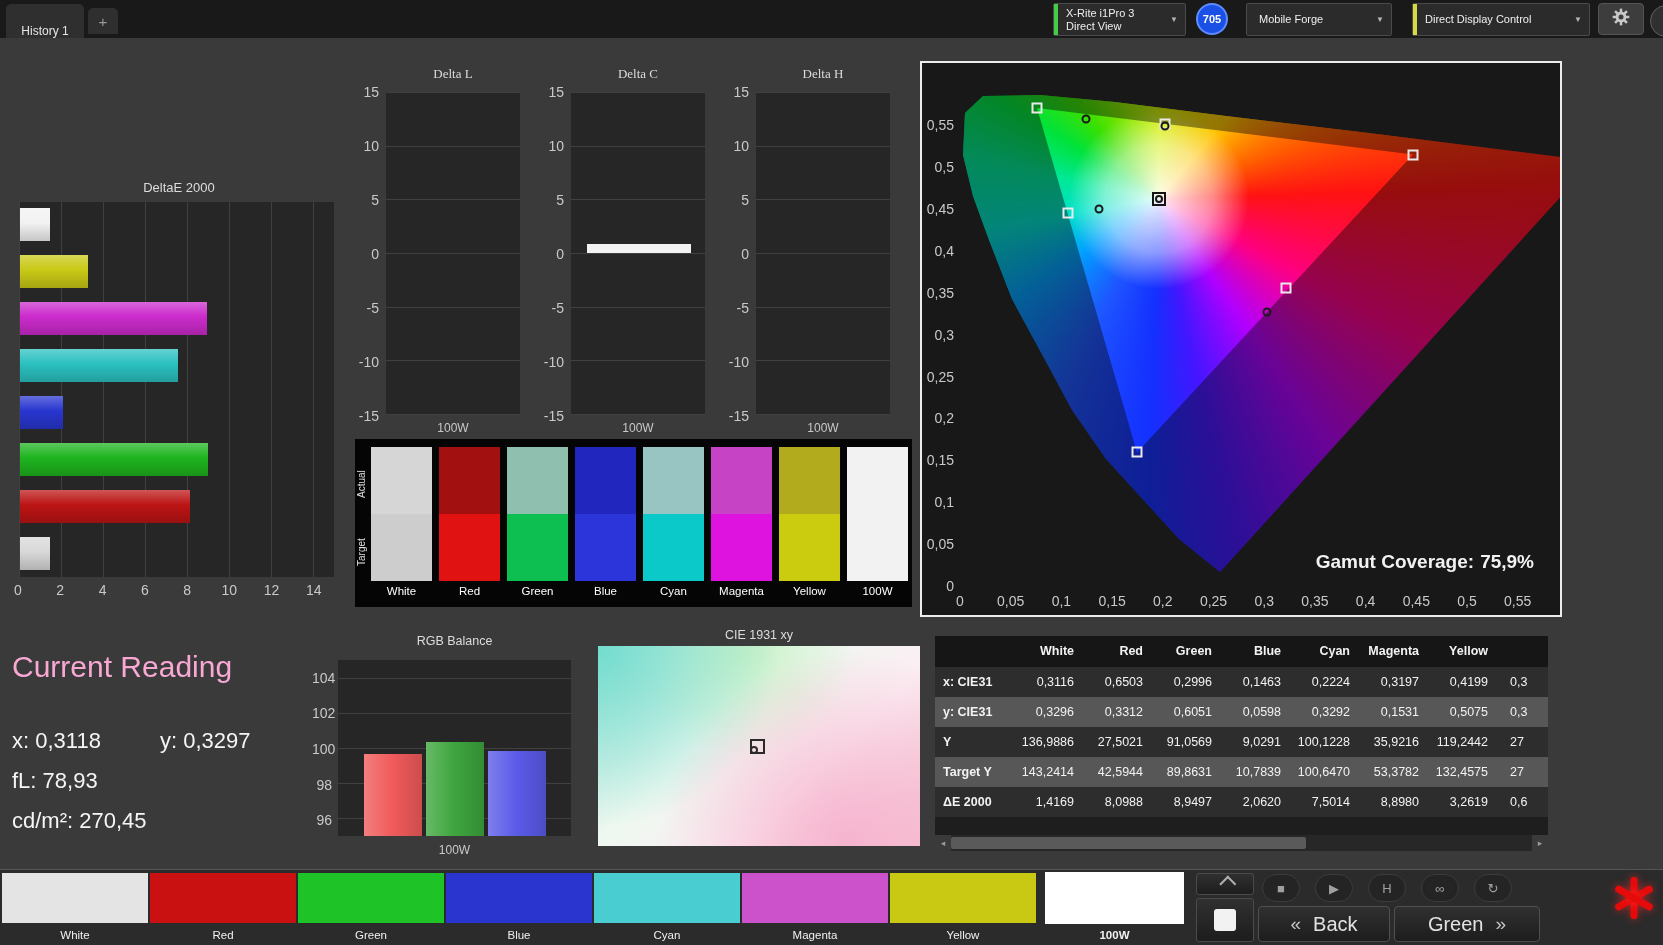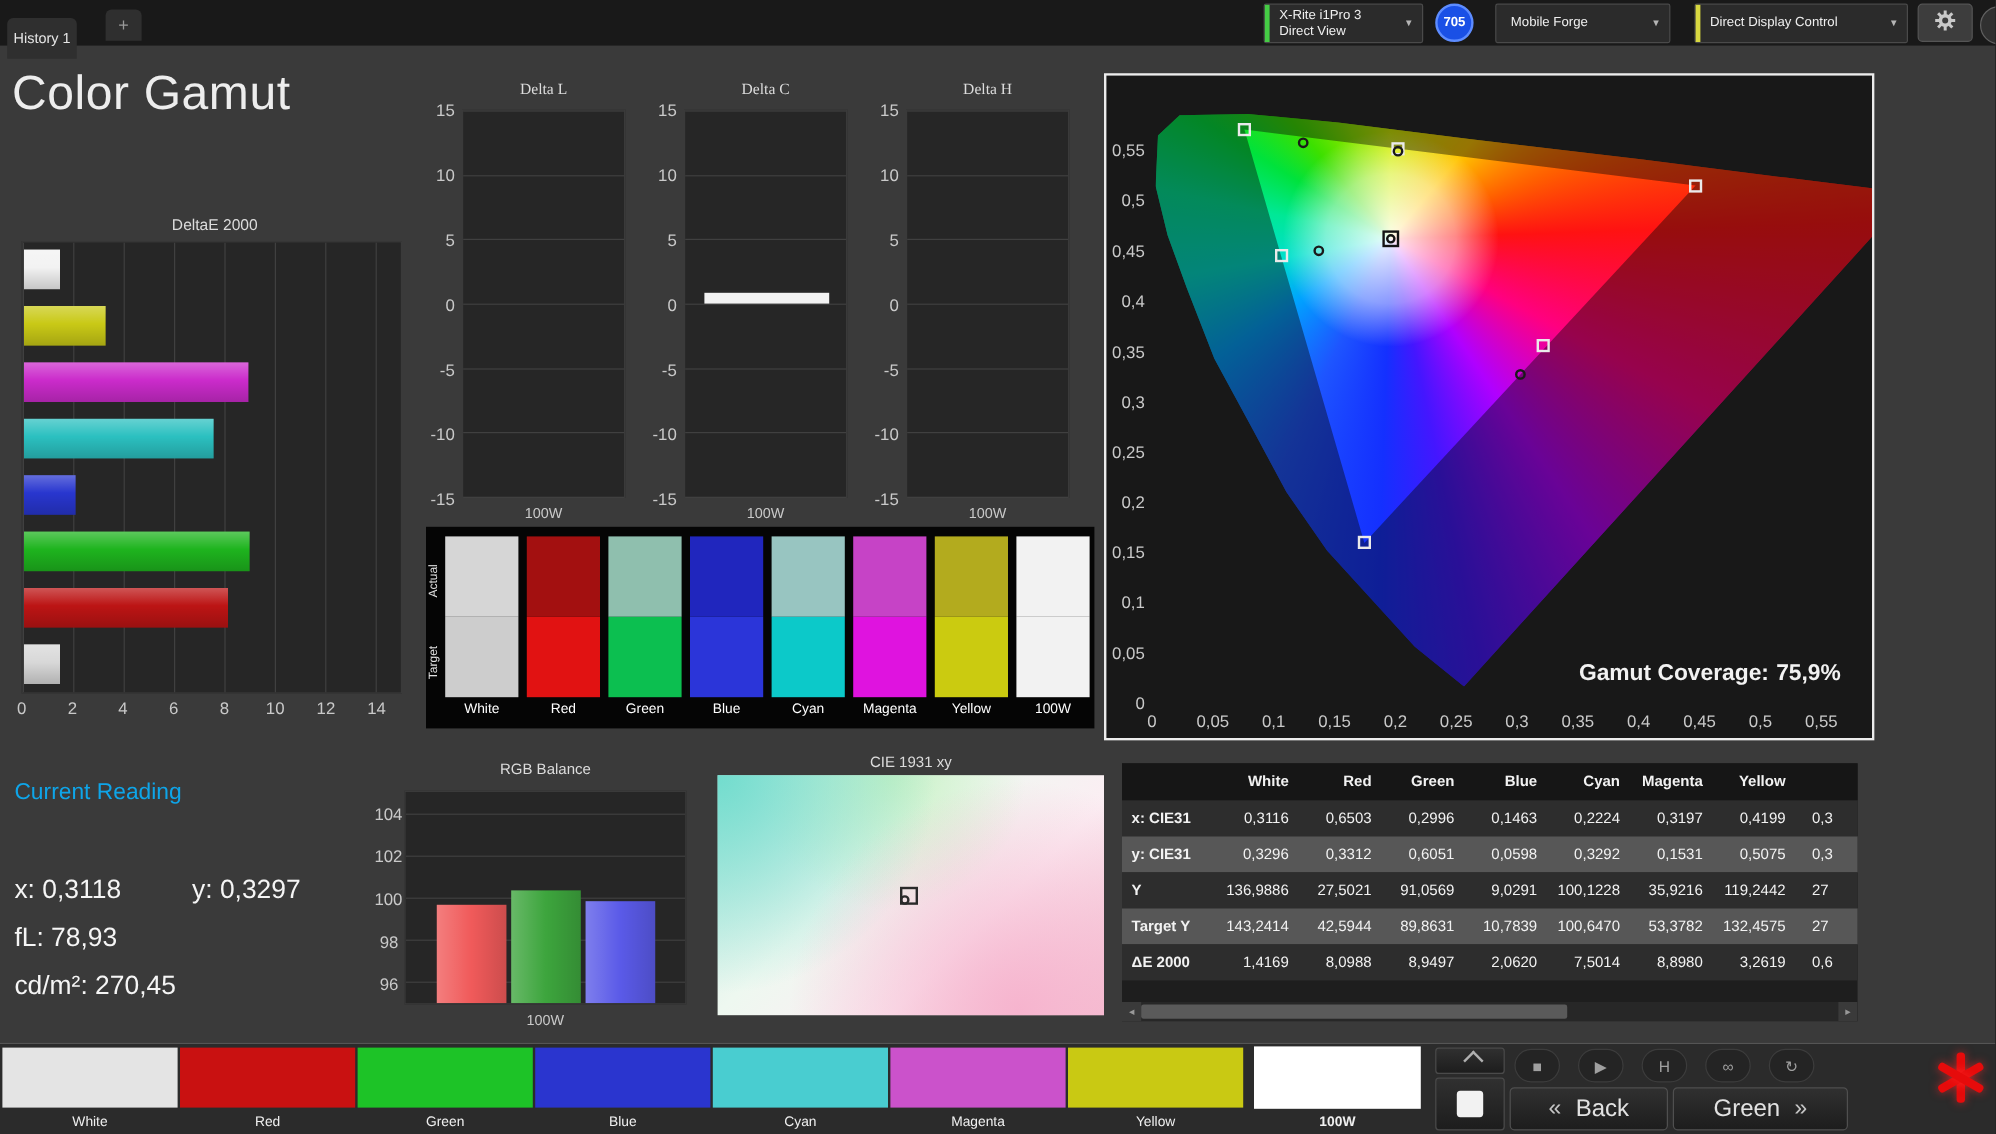--- a/index.html
+++ b/index.html
@@ -72,21 +72,21 @@
   .mk-sq{position:absolute;width:11px;height:11px;border:2px solid #eaeaea;transform:translate(-50%,-50%);box-sizing:border-box;}
   .mk-ci{position:absolute;width:9px;height:9px;border:2px solid #1a1a1a;border-radius:50%;transform:translate(-50%,-50%);box-sizing:border-box;}
   .mk-wp{position:absolute;width:14px;height:14px;border:2px solid #141414;transform:translate(-50%,-50%);box-sizing:border-box;}
   .mk-wp::after{content:"";position:absolute;inset:1px;border:2px solid #141414;border-radius:50%;}
   .cie-ytick{width:30px;text-align:right;left:2px;}
   .cie-xtick{width:36px;text-align:center;}
   #gamut-cov{position:absolute;right:26px;top:488px;font-size:19px;font-weight:bold;color:#f2f2f2;}
   #gamut-cov span{margin-left:6px;}
   
   #cr{position:absolute;left:12px;top:650px;width:310px;height:190px;}
-  #cr .cr-title{position:absolute;top:0;font-size:19px;color:#0ea5e9;}
+  #cr .cr-title{position:absolute;top:0;font-size:30px;color:#f9a8d4;}
   .cr-line{position:absolute;font-size:22px;color:#f5f5f5;display:flex;}
   .cr-pair1{display:inline-block;width:148px;}
   
   #rgb{position:absolute;left:312px;top:634px;width:262px;height:225px;}
   #rgb .c-title{left:25px;width:235px;top:0;font-size:12.5px;}
   #rgb-plot{left:25px;top:25px;width:235px;height:178px;}
   .vbar{position:absolute;bottom:0;width:58px;}
   .vbar::after{content:"";position:absolute;inset:0;
        background:linear-gradient(to right,rgba(255,255,255,.22),rgba(255,255,255,0) 50%,rgba(0,0,0,.15));}
   #rgb .ytick{left:0;width:20px;text-align:right;}
@@ -138,21 +138,21 @@
   .asterisk{position:absolute;left:1612px;top:6px;width:44px;height:44px;}
   .spoke{position:absolute;left:50%;top:50%;width:7px;height:42px;background:#e60b0b;border-radius:3px;
          box-shadow:0 0 8px rgba(255,40,40,.65);}
 </style>
 </head>
 <body>
 
 <div id="root">
 
   <div class="topbar">
-    <div class="tab" style="left:6px;top:15px;width:58px;height:34px;">
+    <div class="tab" style="left:6px;top:4px;width:78px;height:34px;align-items:flex-end;">
       <span>History 1</span>
     </div>
     <div class="tab" style="left:88px;top:8px;width:30px;height:26px;color:#999;font-size:15px;">
       <span>+</span>
     </div>
 
     <div class="dd" style="left:1053px;width:133px;">
       <span class="cbar" style="background:#45cc45;"></span>
       <span class="txt">
         <span style="display:block;">X-Rite i1Pro 3</span>
@@ -188,21 +188,20 @@
           <circle cx="12" cy="12" r="6.5" fill="#c9c9c9"></circle>
             <circle cx="12" cy="12" r="3" fill="#3d3d3d"></circle>
         </svg>
       </span>
     </div>
     <div class="pcircle" style="left:1650px;">
       
     </div>
   </div>
 
-  <div class="page-title">Color Gamut</div>
 
   <div id="deltae">
     <div class="c-title">DeltaE 2000</div>
     <div id="deltae-plot" class="plotbg">
         <div class="vgrid" style="left: 0%;"></div>
         <div class="vgrid" style="left: 13.3333%;"></div>
         <div class="vgrid" style="left: 26.6667%;"></div>
         <div class="vgrid" style="left: 40%;"></div>
         <div class="vgrid" style="left: 53.3333%;"></div>
         <div class="vgrid" style="left: 66.6667%;"></div>

